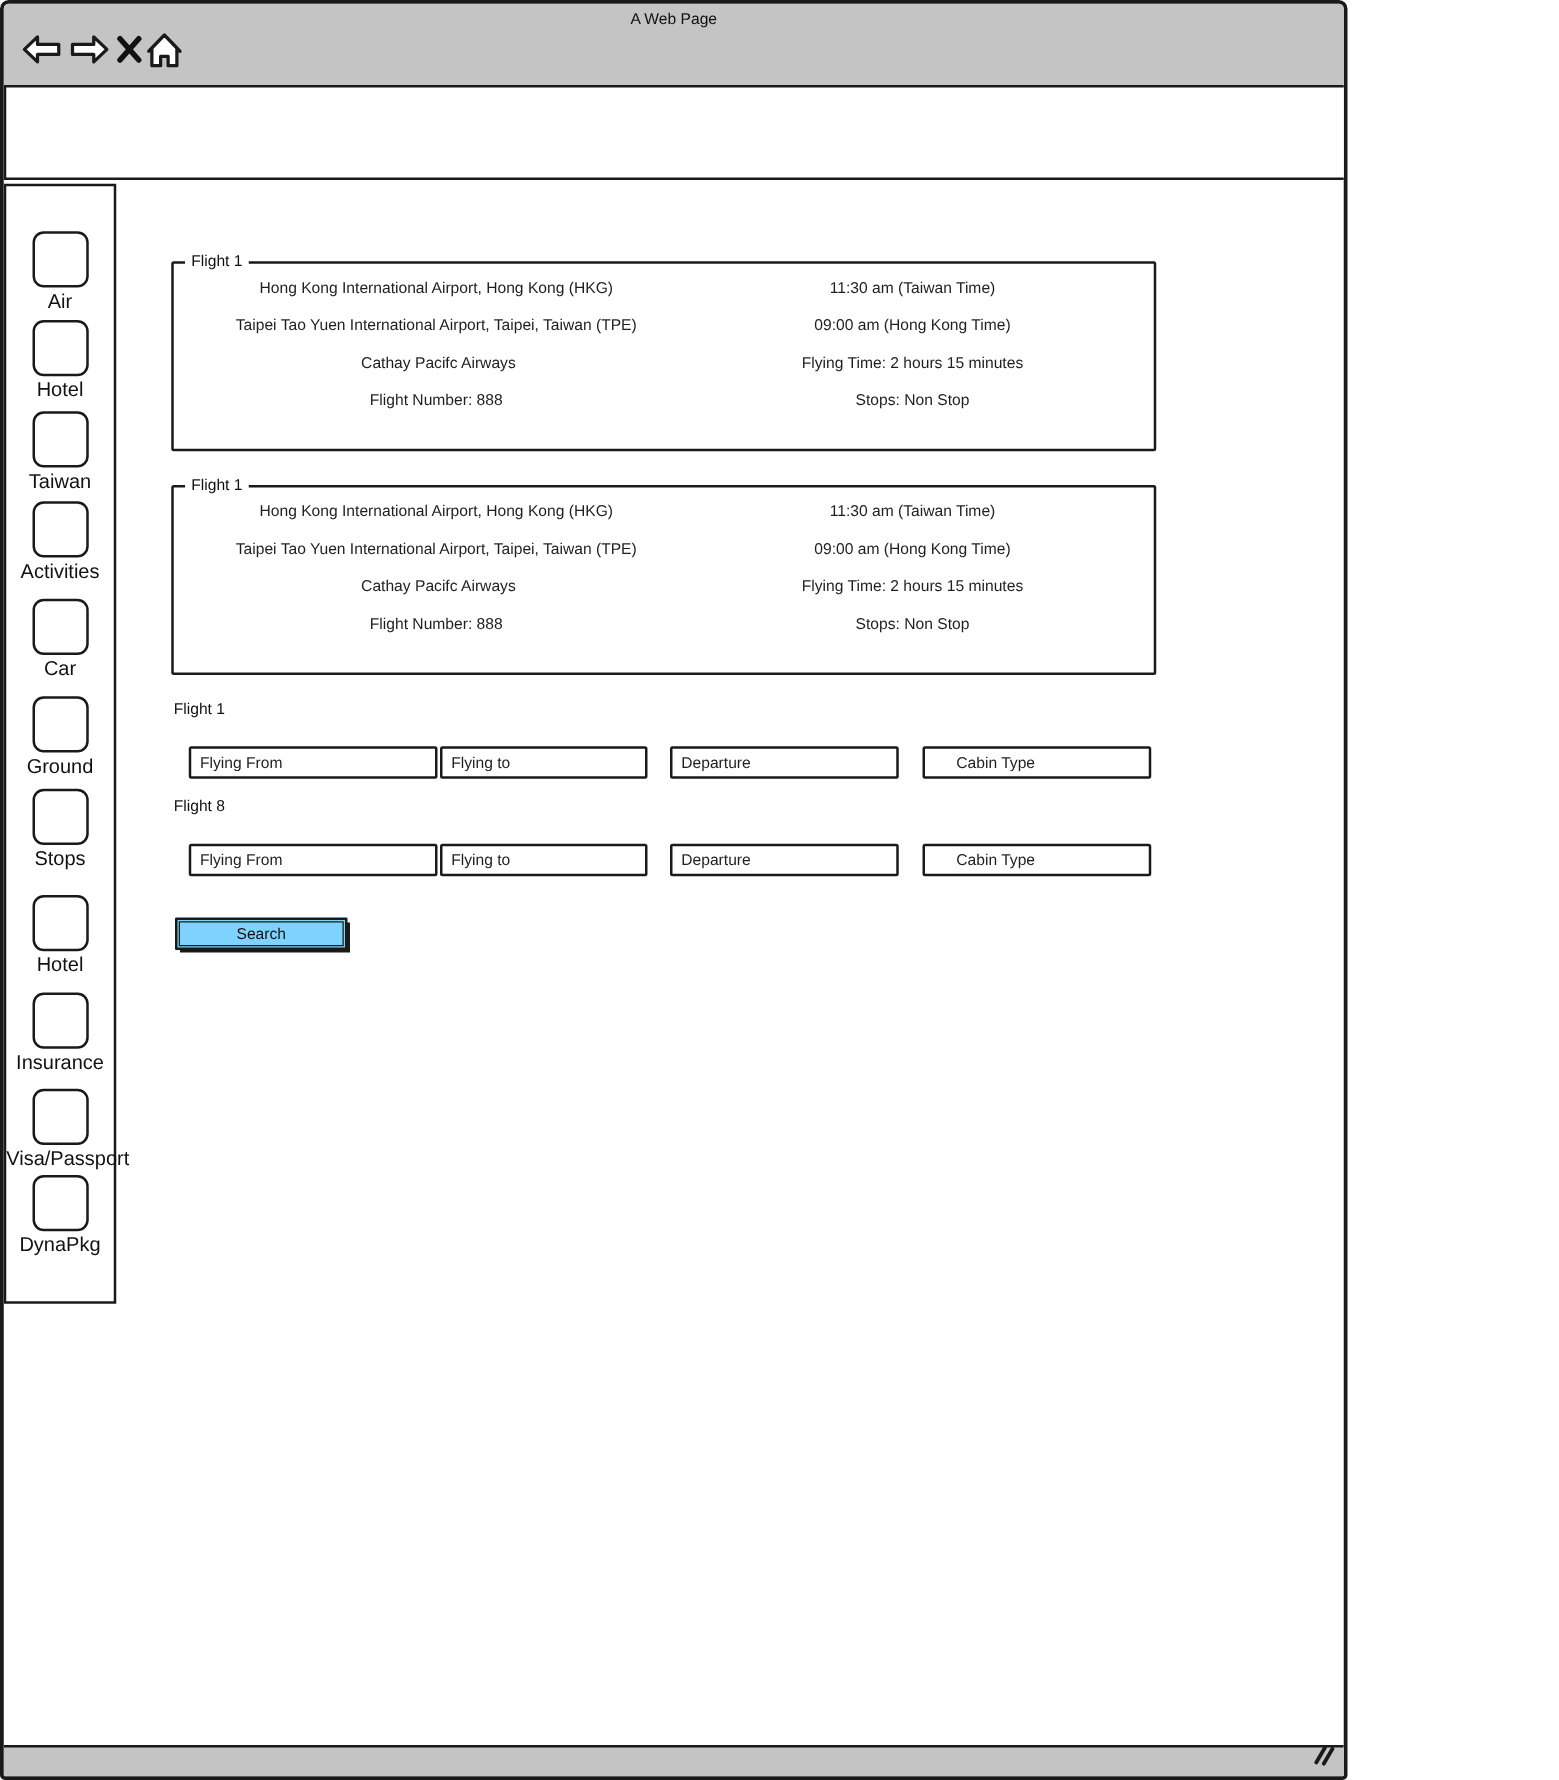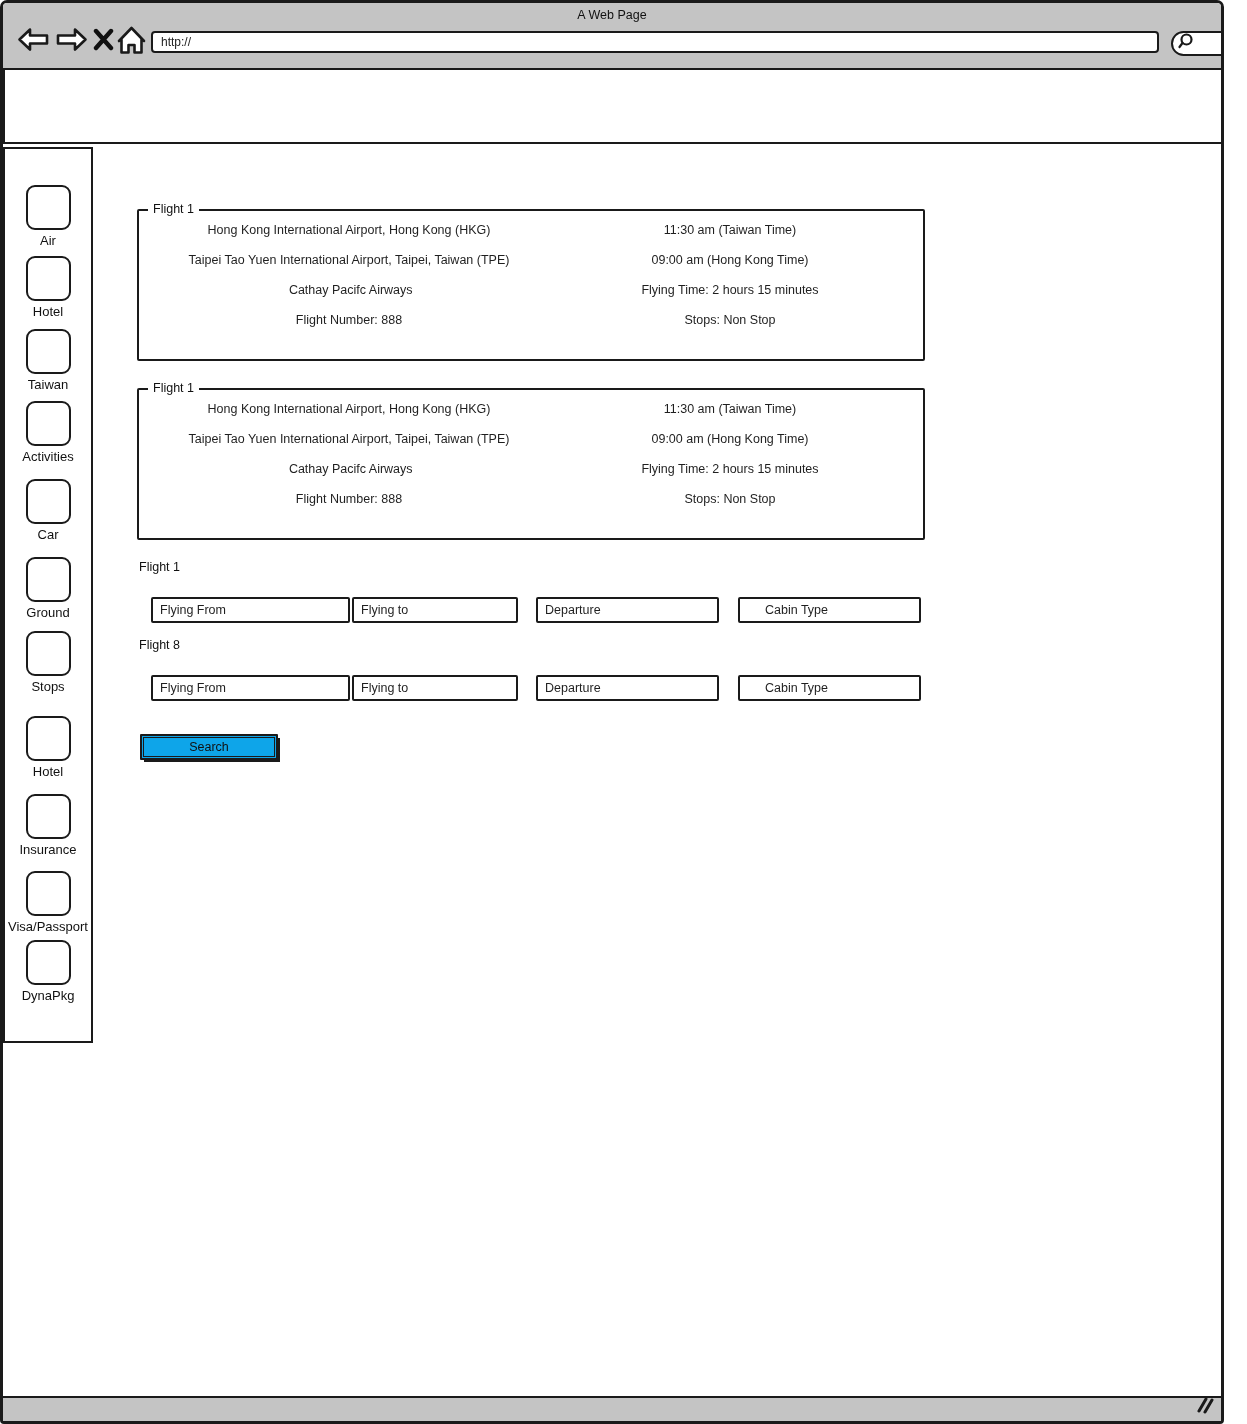--- a/index.html
+++ b/index.html
@@ -7,21 +7,21 @@
     --chrome:#c4c4c4;
   }
   *{margin:0;padding:0;box-sizing:border-box;}
   body{
     font-family:"Liberation Sans",sans-serif;
     background:#fff;
     color:var(--ink);
   }
   .window{
     position:relative;
-    width:1224px;height:1424px;
+    width:1078px;height:1424px;
     border:3px solid var(--ink);
     border-radius:7px 7px 4px 4px;
     background:#fff;
     overflow:hidden;
   }
   
   .chrome{
     position:absolute;left:0;top:0;right:0;height:65px;
     background:var(--chrome);
   }
@@ -58,21 +58,21 @@
   }
   .side-item{
     position:absolute;left:0;width:100%;
     text-align:center;cursor:pointer;
   }
   .side-icon{
     width:45px;height:45px;margin:0 auto;
     border:2.5px solid var(--ink);border-radius:9px;background:#fff;
   }
   .side-label{
-    margin-top:3px;font-size:13px;color:#111;white-space:nowrap;
+    margin-top:3px;font-size:16px;color:#111;white-space:nowrap;
   }
   
   .fieldset{
     position:absolute;left:134px;width:788px;height:152px;
     border:2.5px solid var(--ink);border-radius:2px;background:#fff;
   }
   .fs1{top:206px;}
   .fs2{top:385px;}
   .legend{
     position:absolute;top:-9px;left:9px;
@@ -97,21 +97,21 @@
     font-size:12.5px;color:#1f1f1f;padding:0 7px;outline:none;
   }
   .r1{top:594px;}
   .r2{top:672px;}
   .c1{left:148px;width:199px;}
   .c2{left:349px;width:166px;}
   .c3{left:533px;width:183px;}
   .c4{left:735px;width:183px;padding-left:25px;}
   .search-btn{
     position:absolute;left:137px;top:731px;width:138px;height:26px;
-    background:#0ea5e9;border:2px solid var(--ink);border-radius:1px;
+    background:#7dd3fc;border:2px solid var(--ink);border-radius:1px;
     box-shadow:3px 3px 0 -1px var(--ink);
     font-family:"Liberation Sans",sans-serif;
     font-size:12.5px;color:#111;cursor:pointer;
   }
   .search-btn::before{
     content:"";position:absolute;inset:1px;border:1.5px solid var(--ink);
     pointer-events:none;
   }
   
   .statusbar{
@@ -153,21 +153,20 @@
     </button>
 
     <button class="nav-btn btn-home">
       <span>
         <svg width="31" height="32" viewBox="0 0 31 32">
           <path d="M5.5 28.5 L5.5 15 L3 17 L15.5 4 L28 17 L25.5 15 L25.5 28.5 L18.5 28.5 L18.5 21 L12.5 21 L12.5 28.5 Z" fill="#fff" stroke="#1a1a1a" stroke-width="2.6" stroke-linejoin="round"></path>
         </svg>
       </span>
     </button>
 
-    <input class="url-box" type="text" value="http://" style="">
 
     <div class="search-pill">
       <span>
         <svg width="19" height="19" viewBox="0 0 19 19">
           <circle cx="9.5" cy="7.5" r="5" fill="#fff" stroke="#1a1a1a" stroke-width="2.2"></circle>
           <path d="M5.5 11 L2.5 15" stroke="#1a1a1a" stroke-width="2.2" stroke-linecap="round"></path>
         </svg>
       </span>
     </div>
   </div>

